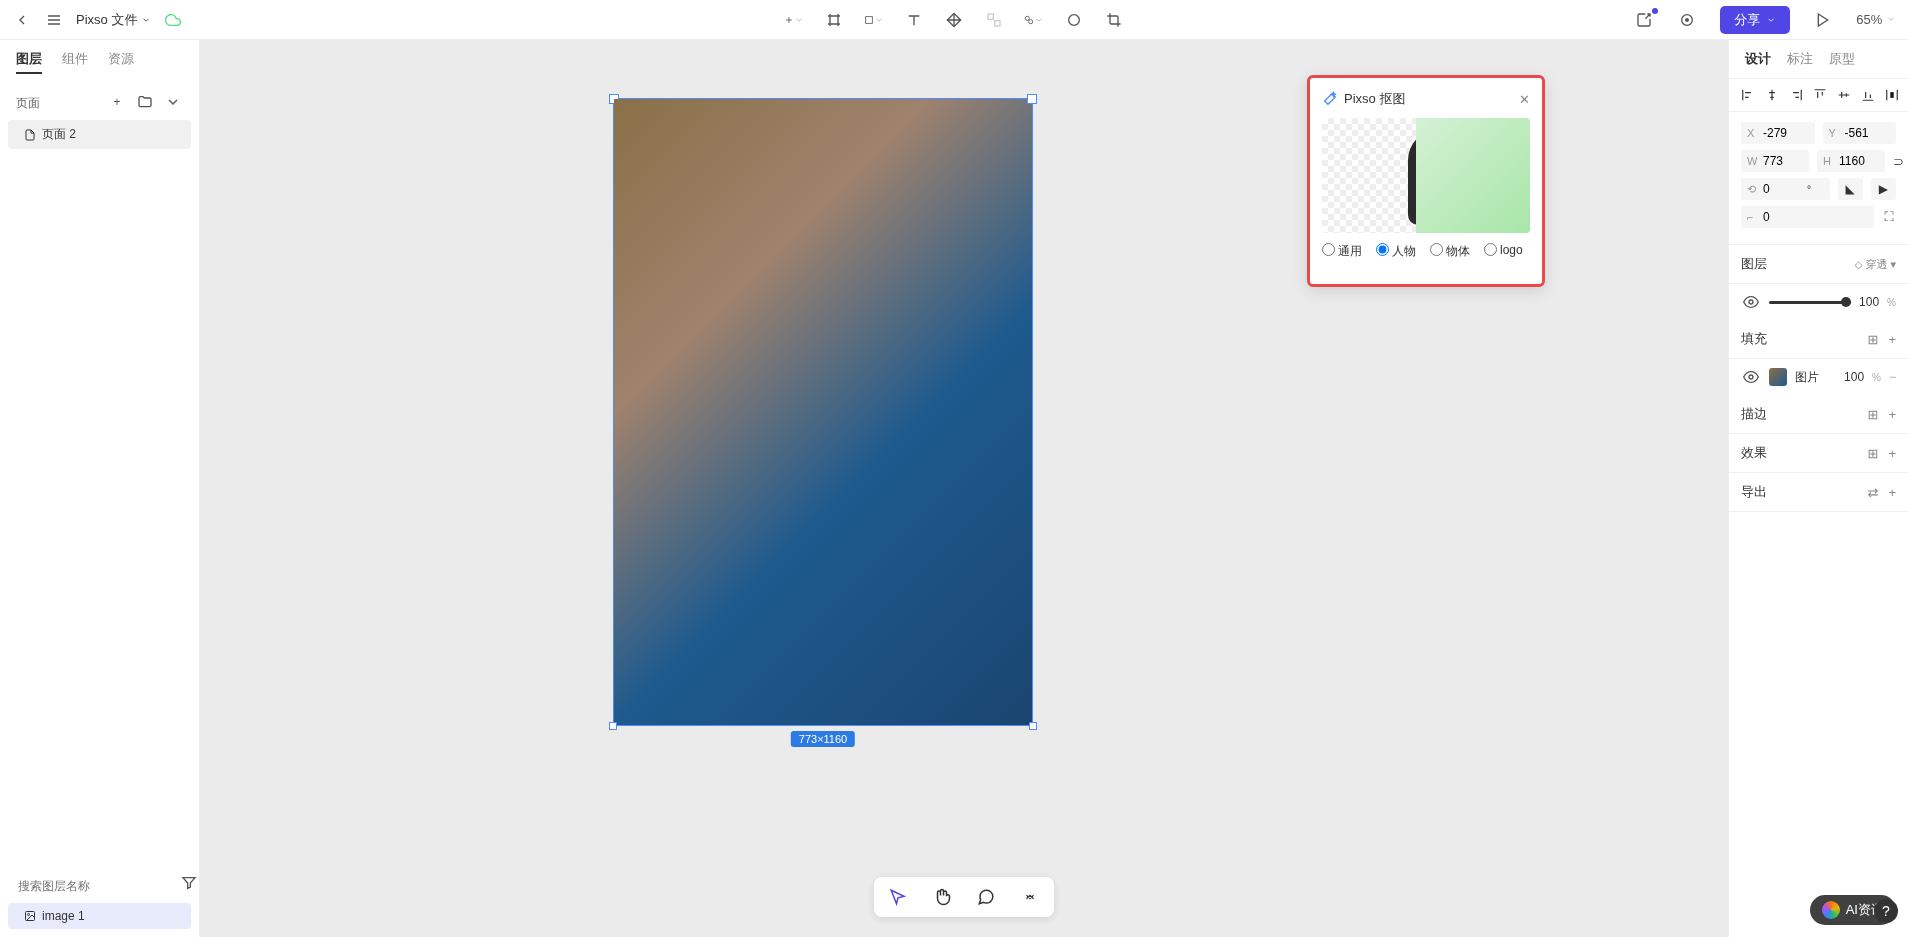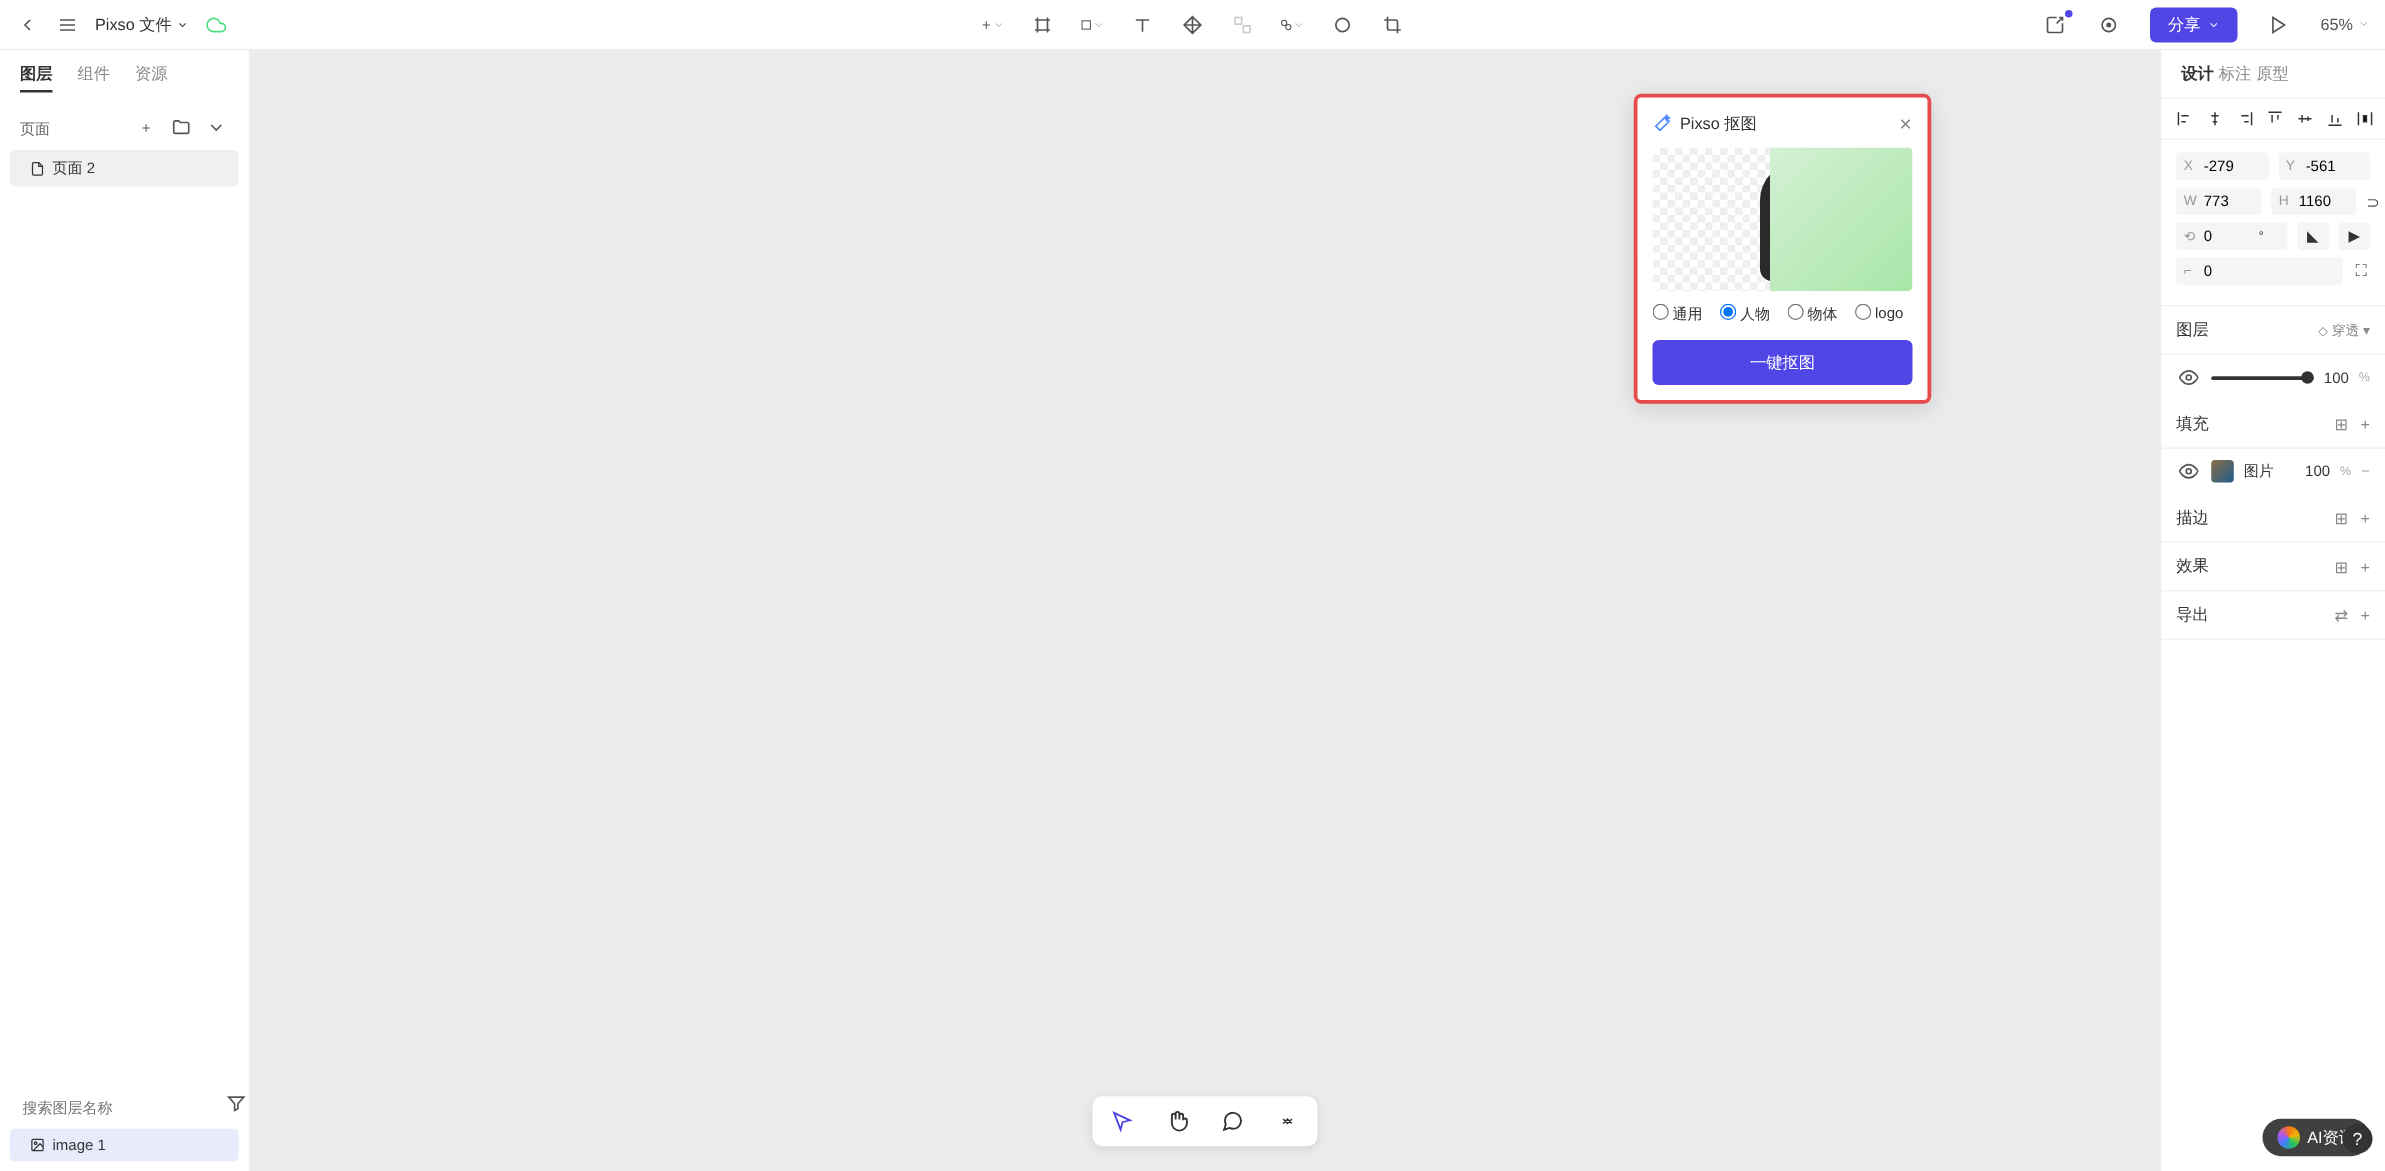--- a/index.html
+++ b/index.html
@@ -49,21 +49,21 @@
 .popup-close { margin-left: auto; cursor: pointer; color: #888; }
 .popup-preview { width: 100%; height: 115px; border-radius: 4px; margin-bottom: 10px; background-image: linear-gradient(45deg, #eee 25%, transparent 25%), linear-gradient(-45deg, #eee 25%, transparent 25%), linear-gradient(45deg, transparent 75%, #eee 75%), linear-gradient(-45deg, transparent 75%, #eee 75%); background-size: 12px 12px; background-position: 0 0, 0 6px, 6px -6px, -6px 0; position: relative; overflow: hidden; }
 .popup-preview::after { content: ''; position: absolute; right: 0; top: 0; bottom: 0; width: 55%; background: linear-gradient(135deg, #d4f0d4, #a8e6a8); }
 .popup-figure { position: absolute; right: 30%; top: 10%; width: 60px; height: 95px; background: #2a2a2a; border-radius: 30px 30px 10px 10px; }
 .popup-radios { display: flex; gap: 14px; margin-bottom: 12px; font-size: 12px; flex-wrap: wrap; }
 .popup-radio { display: flex; align-items: flex-start; gap: 3px; cursor: pointer; }
 .popup-radio input { cursor: pointer; }
 .popup-btn { width: 100%; background: #4f46e5; color: #fff; border: none; padding: 9px; border-radius: 5px; cursor: pointer; font-size: 13px; }
 
 .right-panel { width: 180px; border-left: 1px solid #eee; padding: 0; overflow-y: auto; }
-.right-tabs { display: flex; padding: 10px 16px; gap: 4px; font-size: 13px; border-bottom: 1px solid #f0f0f0; }
+.right-tabs { display: flex; padding: 10px 16px; gap: 16px; font-size: 13px; border-bottom: 1px solid #f0f0f0; }
 .right-tab { cursor: pointer; color: #888; }
 .right-tab.active { color: #333; font-weight: 600; }
 .align-row { display: flex; padding: 8px 12px; gap: 10px; border-bottom: 1px solid #f0f0f0; }
 .align-icon { width: 16px; height: 16px; cursor: pointer; display: flex; align-items: center; justify-content: center; }
 .prop-section { padding: 10px 12px; border-bottom: 1px solid #f0f0f0; }
 .prop-row { display: flex; gap: 8px; margin-bottom: 6px; align-items: center; }
 .prop-field { display: flex; align-items: center; gap: 4px; flex: 1; background: #f5f5f5; padding: 4px 6px; border-radius: 3px; font-size: 12px; }
 .prop-label { color: #999; font-size: 11px; width: 12px; }
 .prop-input { border: none; background: transparent; width: 40px; font-size: 12px; outline: none; }
 .section-header { display: flex; align-items: center; padding: 10px 12px; font-size: 13px; border-bottom: 1px solid #f0f0f0; }
@@ -251,20 +251,26 @@
       <svg width="12" height="12" viewBox="0 0 24 24" fill="none" stroke="currentColor" stroke-width="2">
           <rect x="3" y="3" width="18" height="18" rx="2"></rect>
           <circle cx="9" cy="9" r="2"></circle>
           <path d="M21 15l-5-5L5 21"></path>
         </svg>
       <span>image 1</span>
     </div>
   </div>
 
   <div class="canvas">
+    <div class="selected-frame">
+      <div class="img-placeholder"></div>
+      <div class="handle-bl"></div>
+      <div class="handle-br"></div>
+      <div class="dim-label">773×1160</div>
+    </div>
 
     <div class="bottom-toolbar">
       <div class="bottom-tool active">
           <svg width="18" height="18" viewBox="0 0 24 24" fill="none" stroke="currentColor" stroke-width="2">
             <path d="M3 3l7 18 2-8 8-2L3 3z"></path>
           </svg>
         </div>
       <div class="bottom-tool">
           <svg width="18" height="18" viewBox="0 0 24 24" fill="none" stroke="currentColor" stroke-width="2">
             <path d="M18 11V6a2 2 0 0 0-4 0M14 10V4a2 2 0 0 0-4 0v2M10 10V6a2 2 0 0 0-4 0v8a8 8 0 0 0 16 0v-3a2 2 0 0 0-4 0"></path>
@@ -304,21 +310,20 @@
           </label>
         <label class="popup-radio">
             <input type="radio" name="m" style="">
             <span>物体</span>
           </label>
         <label class="popup-radio">
             <input type="radio" name="m" style="">
             <span>logo</span>
           </label>
       </div>
-      <button class="popup-btn">一键抠图</button>
     </div>
   </div>
 
   <div class="right-panel">
     <div class="right-tabs">
       <div class="right-tab active">设计</div>
       <div class="right-tab">标注</div>
       <div class="right-tab">原型</div>
     </div>
     <div class="align-row">

